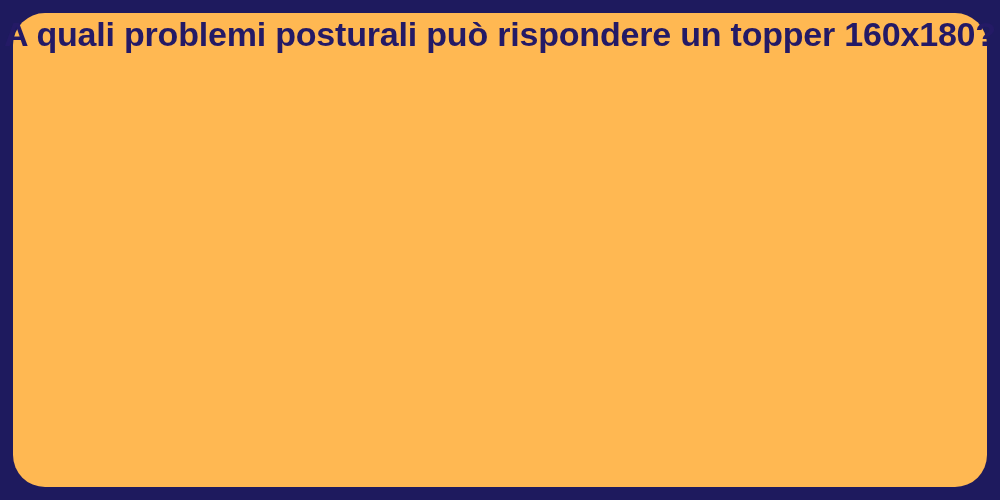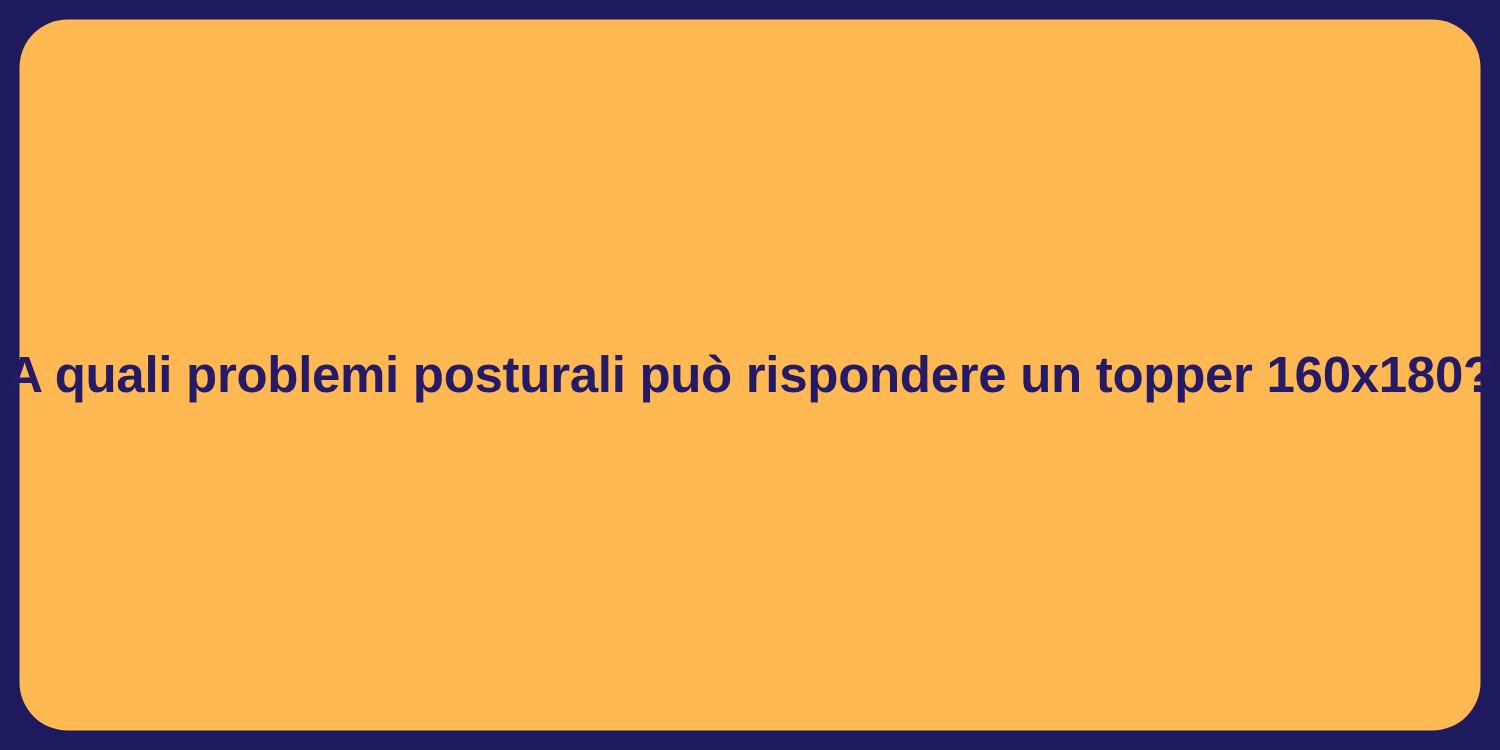--- a/index.html
+++ b/index.html
@@ -21,21 +21,21 @@
   }
   #card {
     position: absolute;
     left: 13px;
     top: 13px;
     right: 13px;
     bottom: 13px;
     background: #ffb852;
     border-radius: 32px;
     display: flex;
-    align-items: center;
+    align-items: flex-start;
     justify-content: center;
     box-sizing: border-box;
   }
   #question {
     color: #241a66;
     font-family: "Liberation Sans", sans-serif;
     font-weight: bold;
     font-size: 34px;
     line-height: 1.25;
     letter-spacing: -0.2px;

